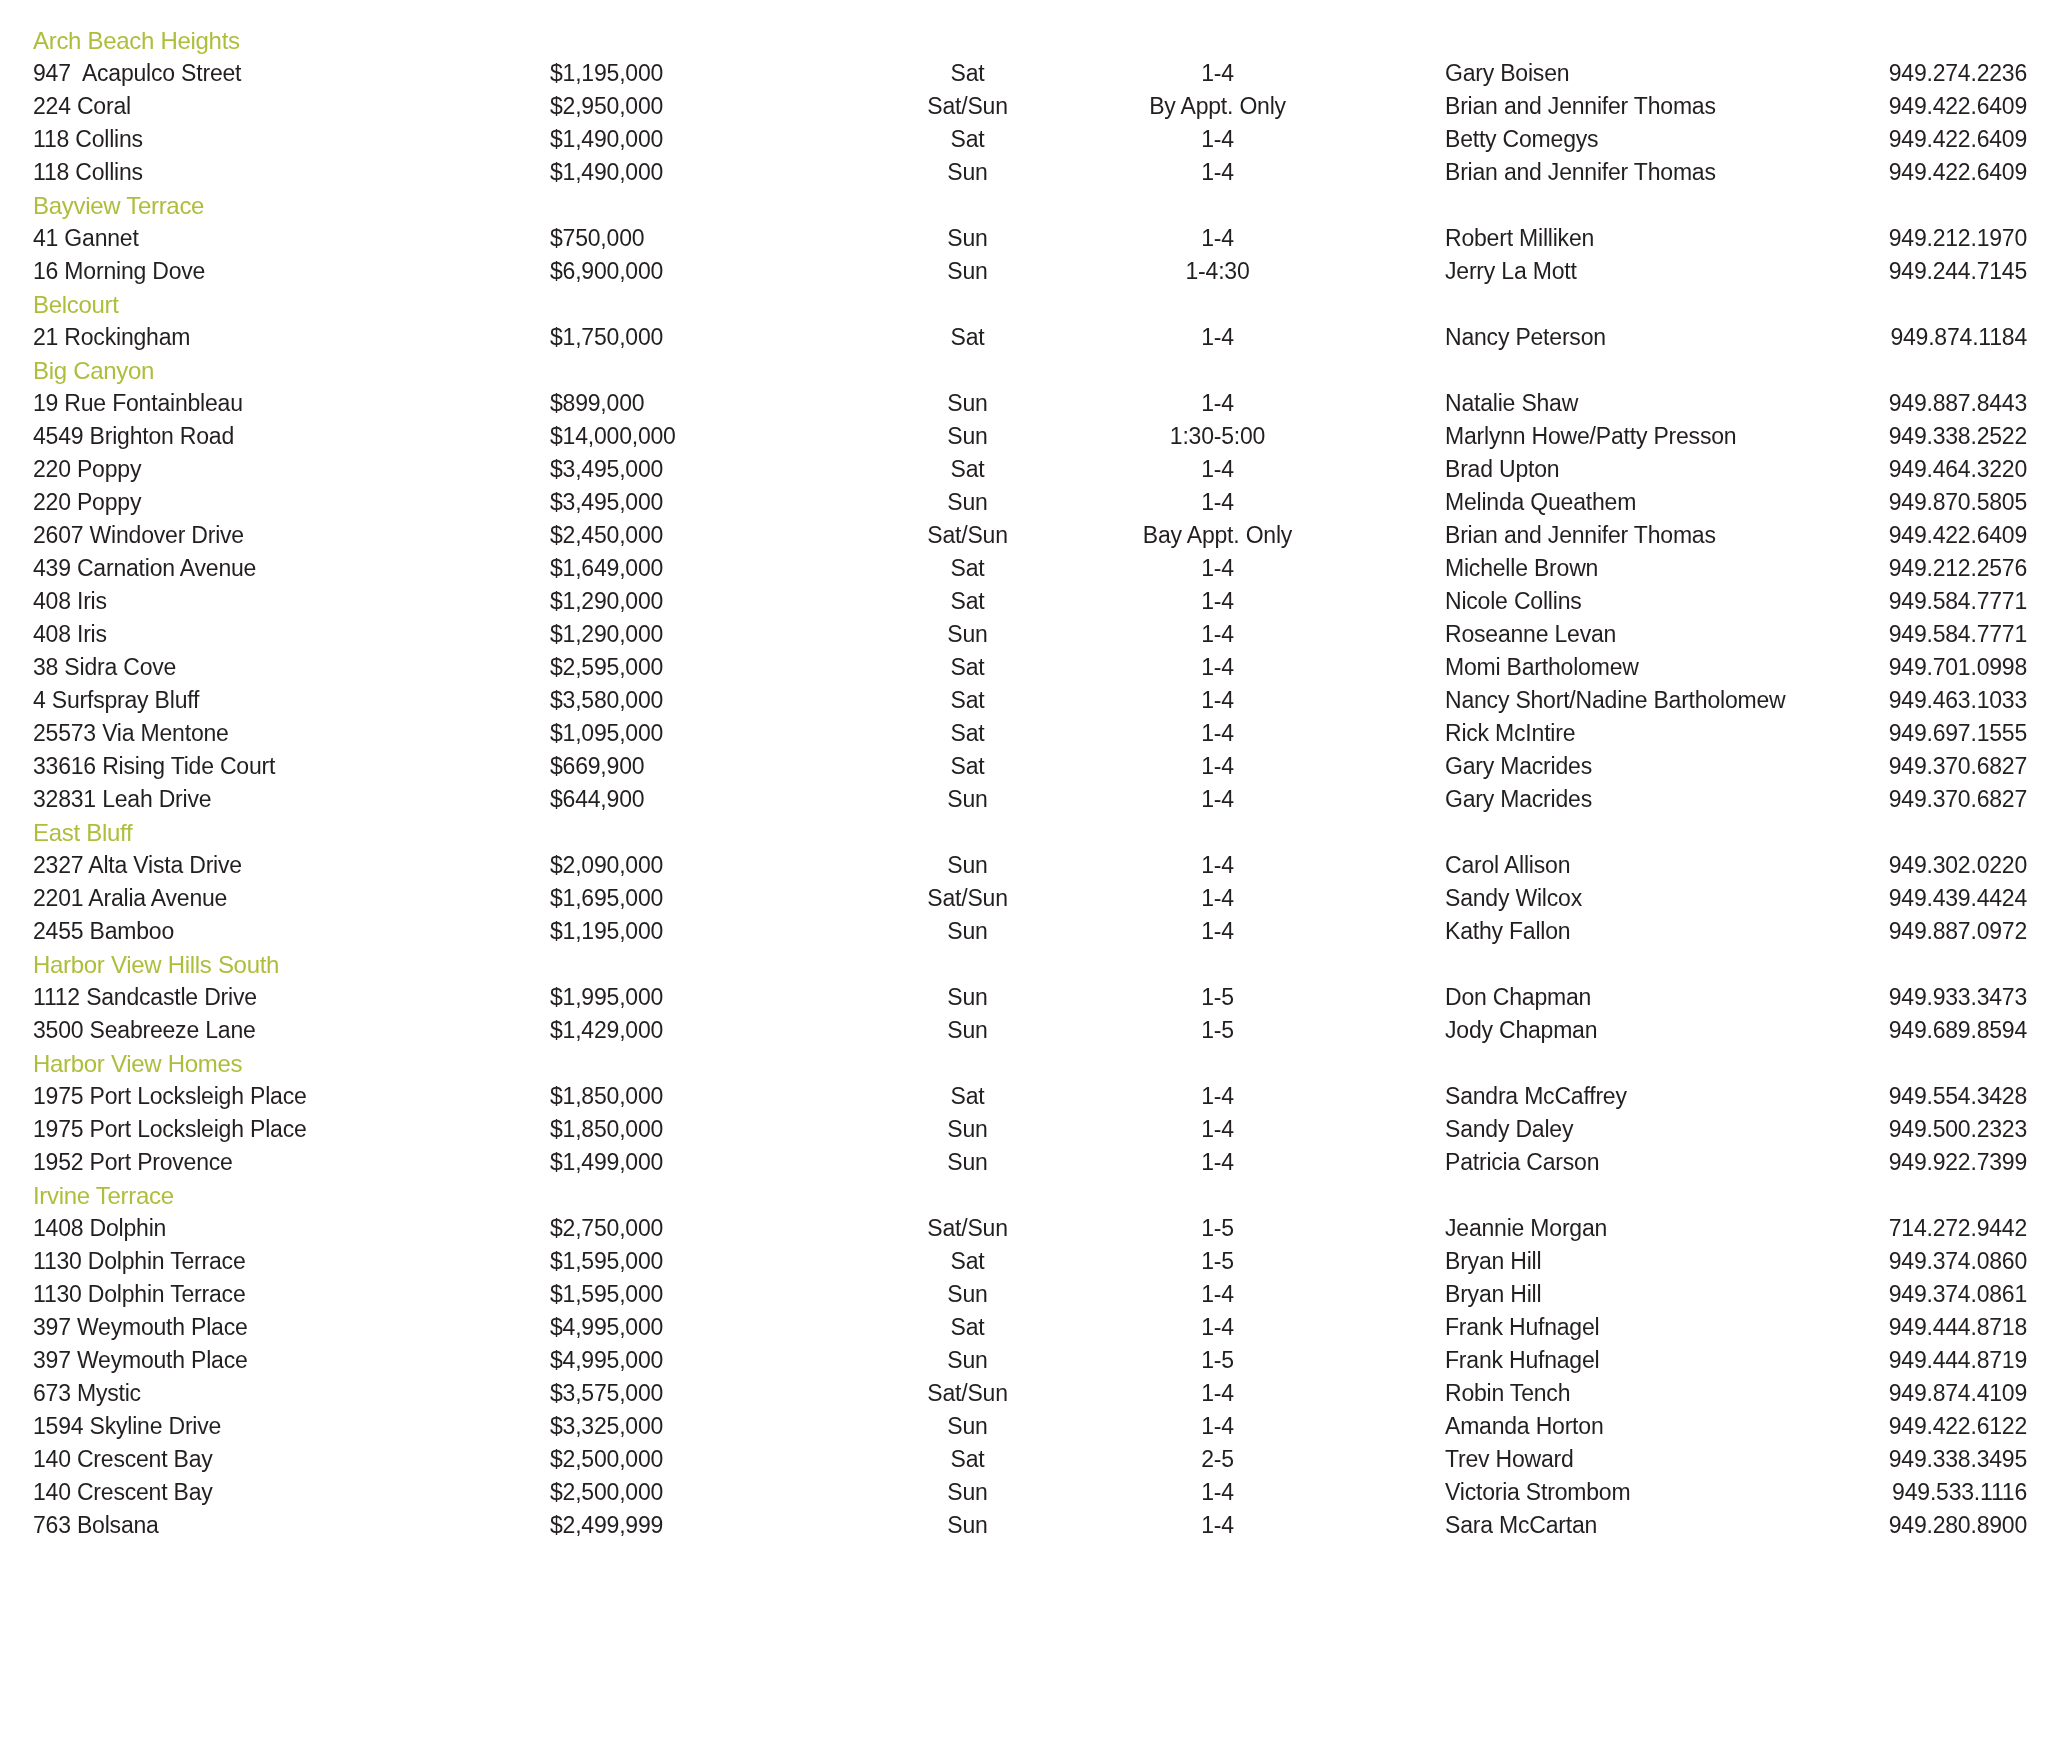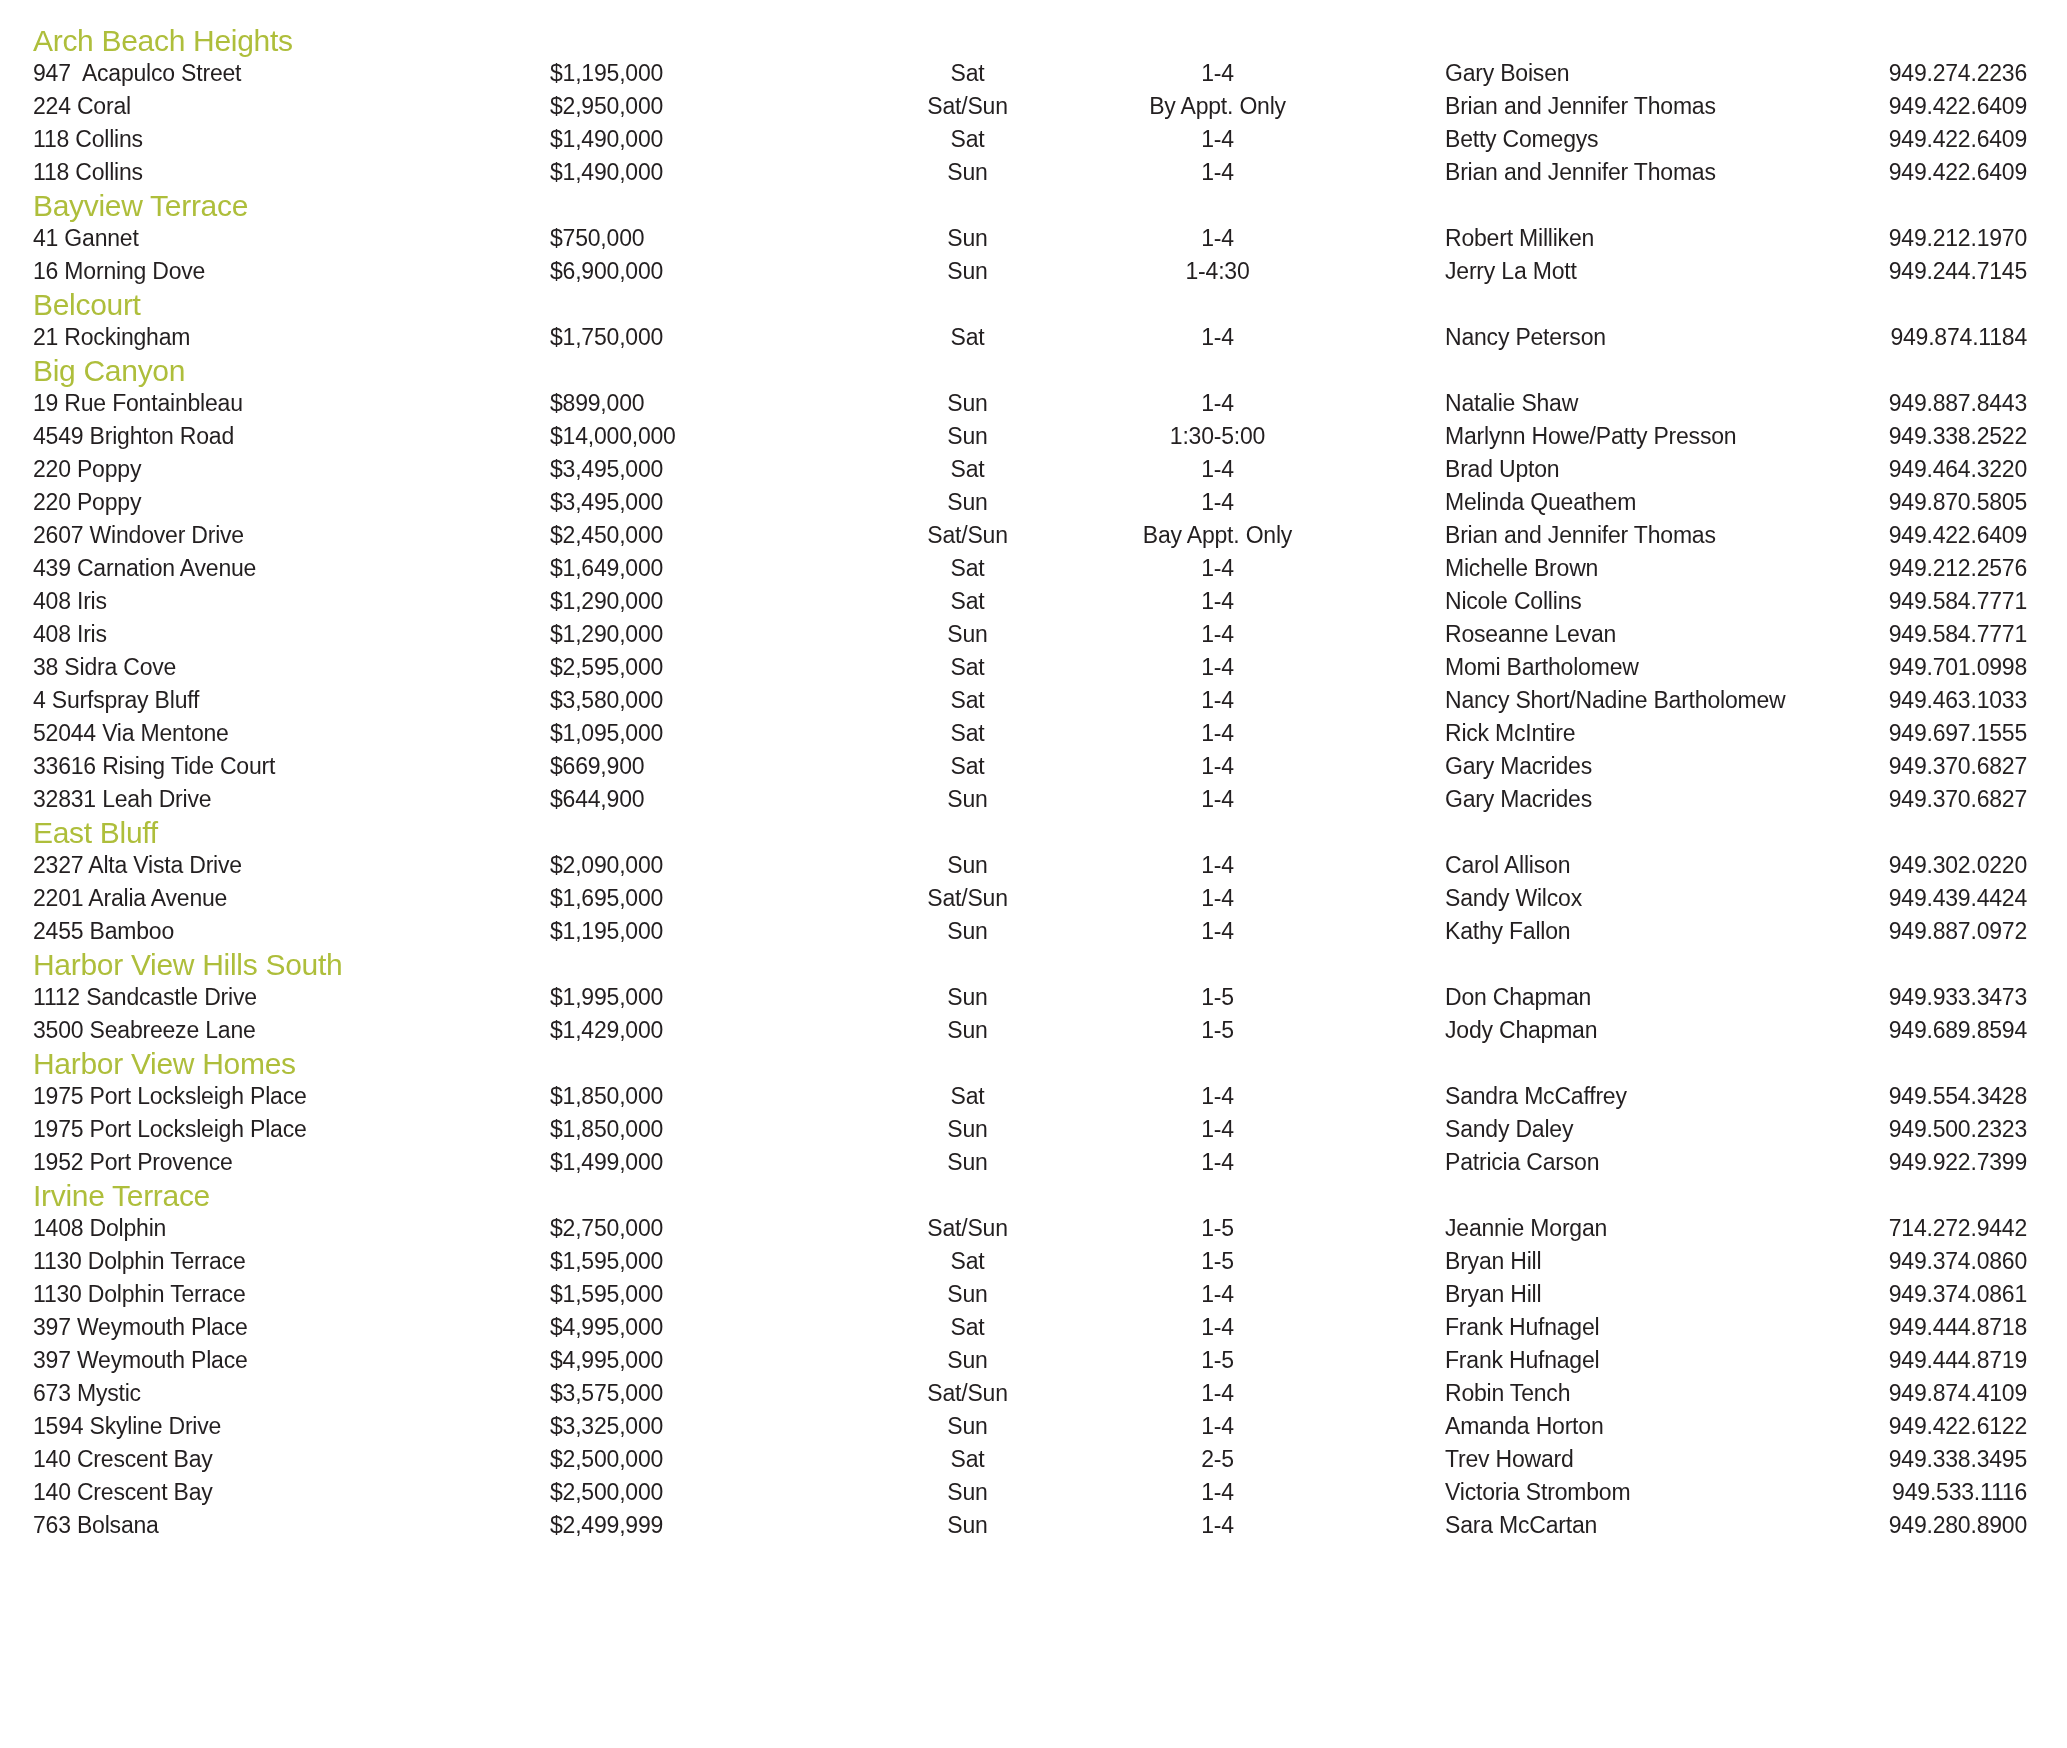--- a/index.html
+++ b/index.html
@@ -11,21 +11,21 @@
     color: #231f20;
     overflow: hidden;
   }
   #listings { padding: 24px 40px 0 33px; }
   .section-row {
     height: 33px;
     display: flex;
     align-items: center;
   }
   .section-title {
-    font-size: 30px;
+    font-size: 24px;
     letter-spacing: -0.3px;
     color: var(--accent, #aebe3b);
     white-space: nowrap;
   }
   .listing-row {
     display: grid;
     grid-template-columns: 517px 280px 275px 225px 415px 1fr;
     height: 33px;
     align-items: center;
   }
@@ -186,21 +186,21 @@
   </div>
     <div class="listing-row">
     <span class="cell address">4 Surfspray Bluff</span>
     <span class="cell price">$3,580,000</span>
     <span class="cell day">Sat</span>
     <span class="cell time">1-4</span>
     <span class="cell agent">Nancy Short/Nadine Bartholomew</span>
     <span class="cell phone">949.463.1033</span>
   </div>
     <div class="listing-row">
-    <span class="cell address">52044 Via Mentone</span>
+    <span class="cell address">25573 Via Mentone</span>
     <span class="cell price">$1,095,000</span>
     <span class="cell day">Sat</span>
     <span class="cell time">1-4</span>
     <span class="cell agent">Rick McIntire</span>
     <span class="cell phone">949.697.1555</span>
   </div>
     <div class="listing-row">
     <span class="cell address">33616 Rising Tide Court</span>
     <span class="cell price">$669,900</span>
     <span class="cell day">Sat</span>

